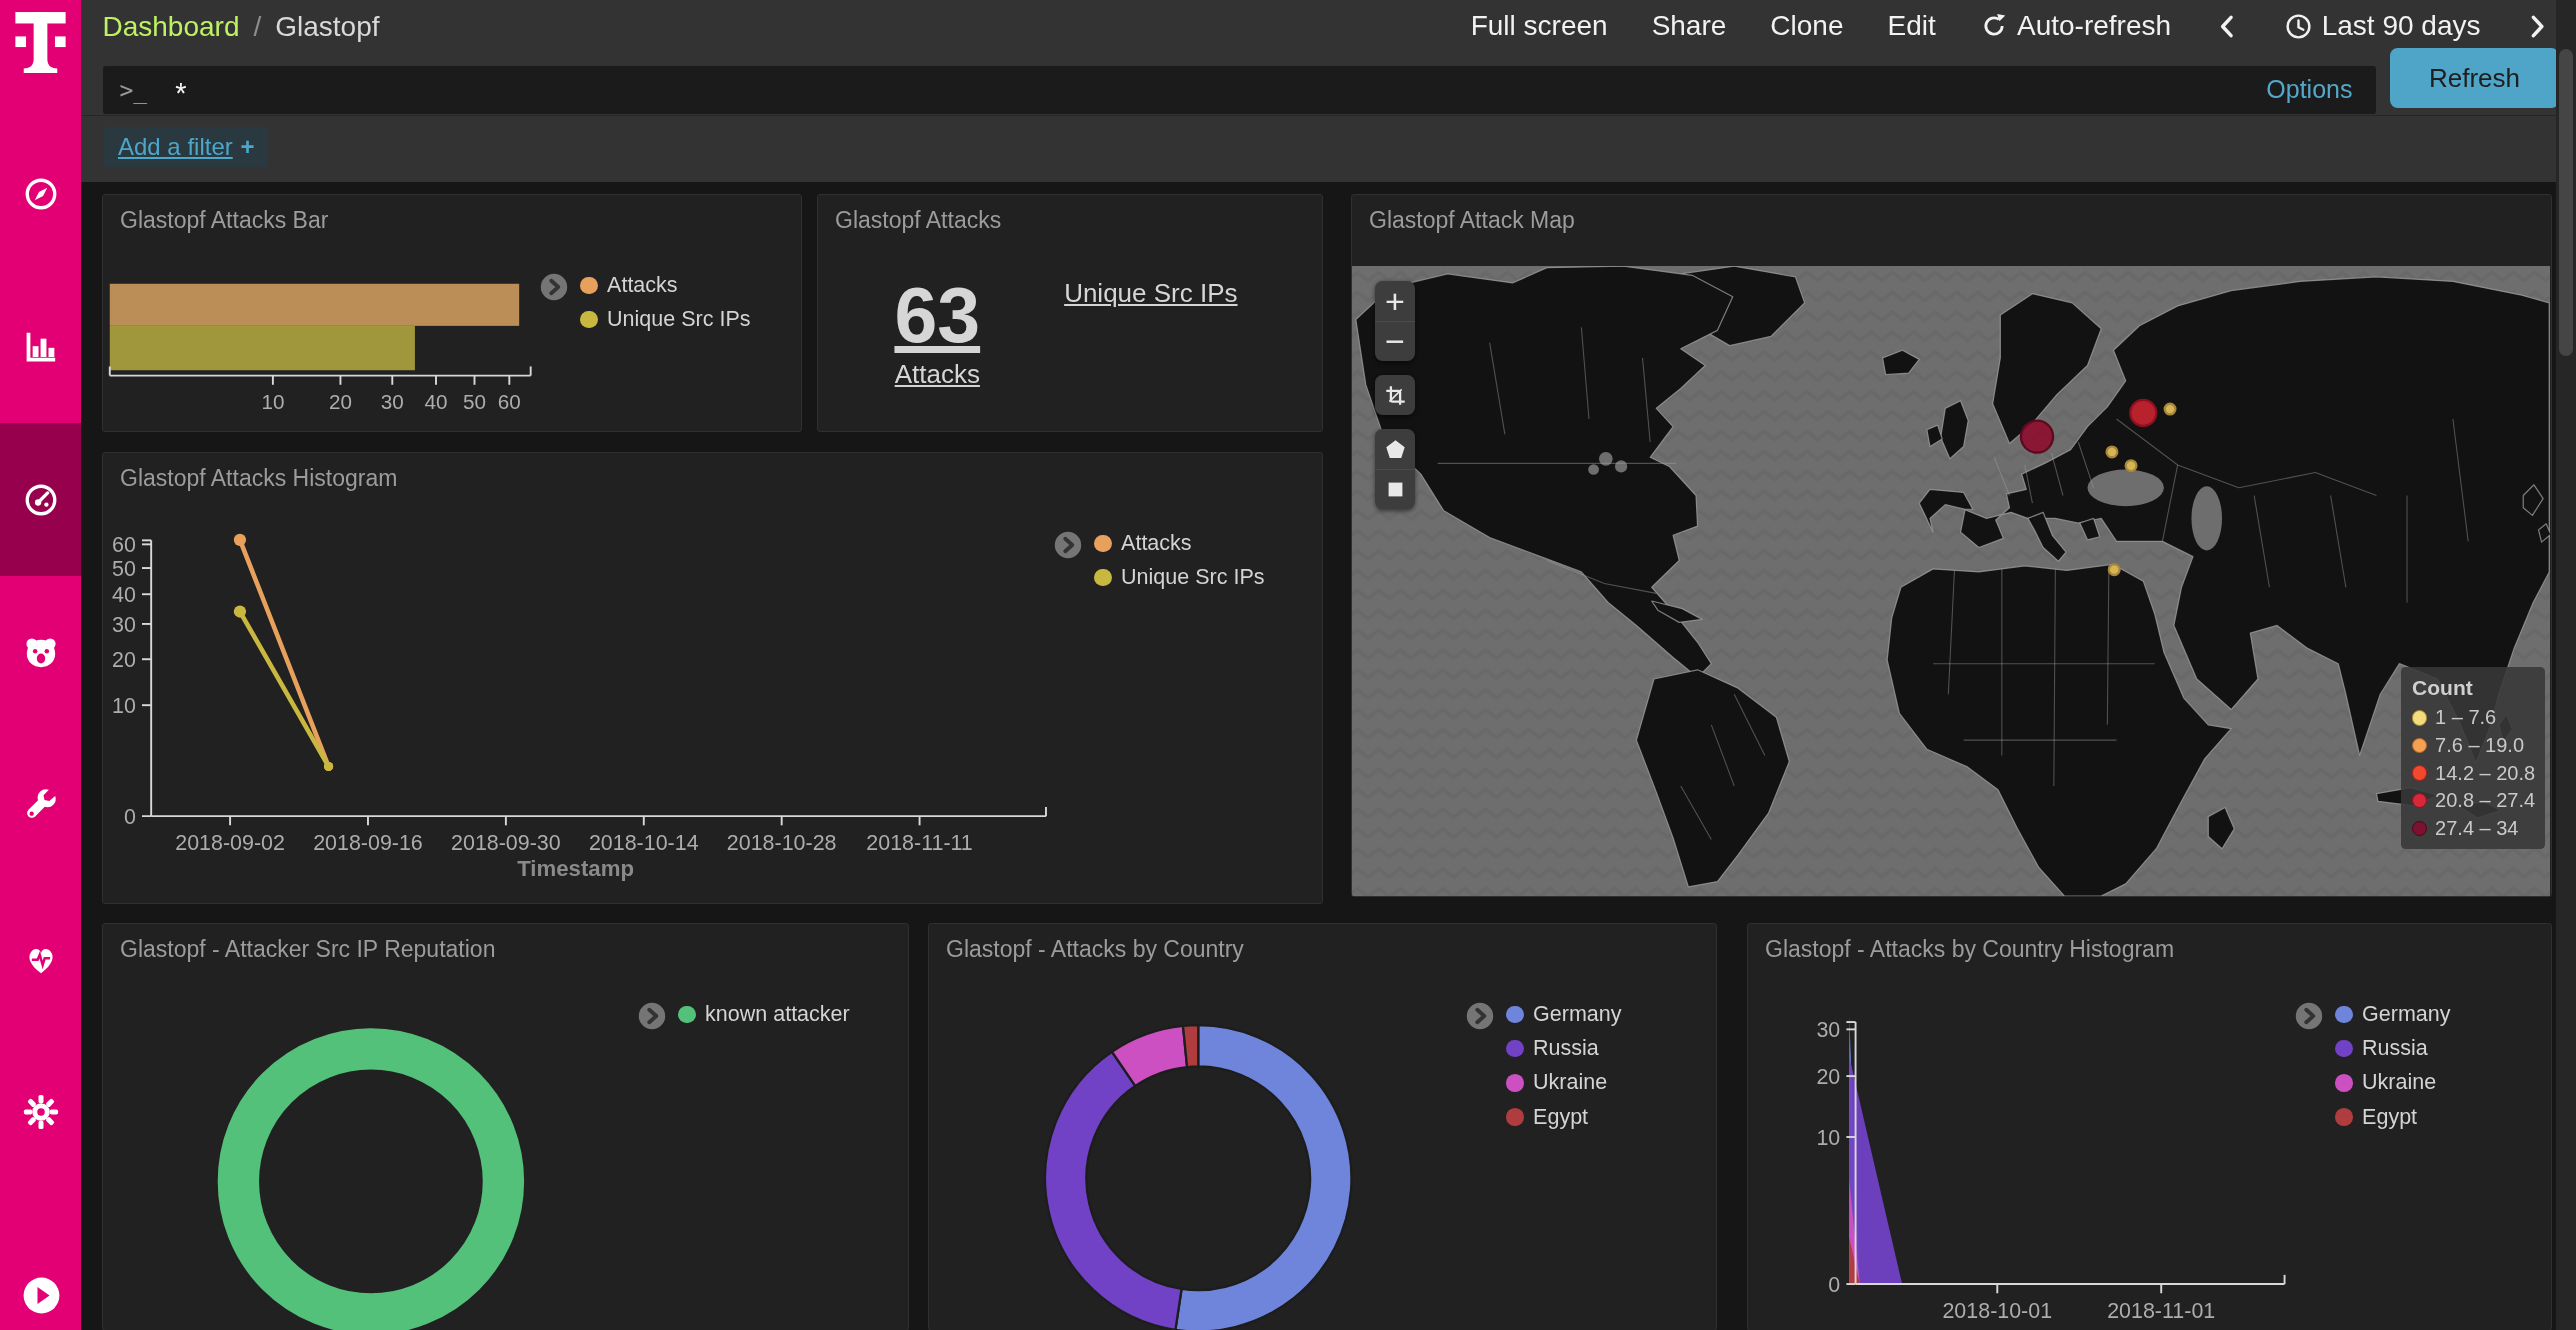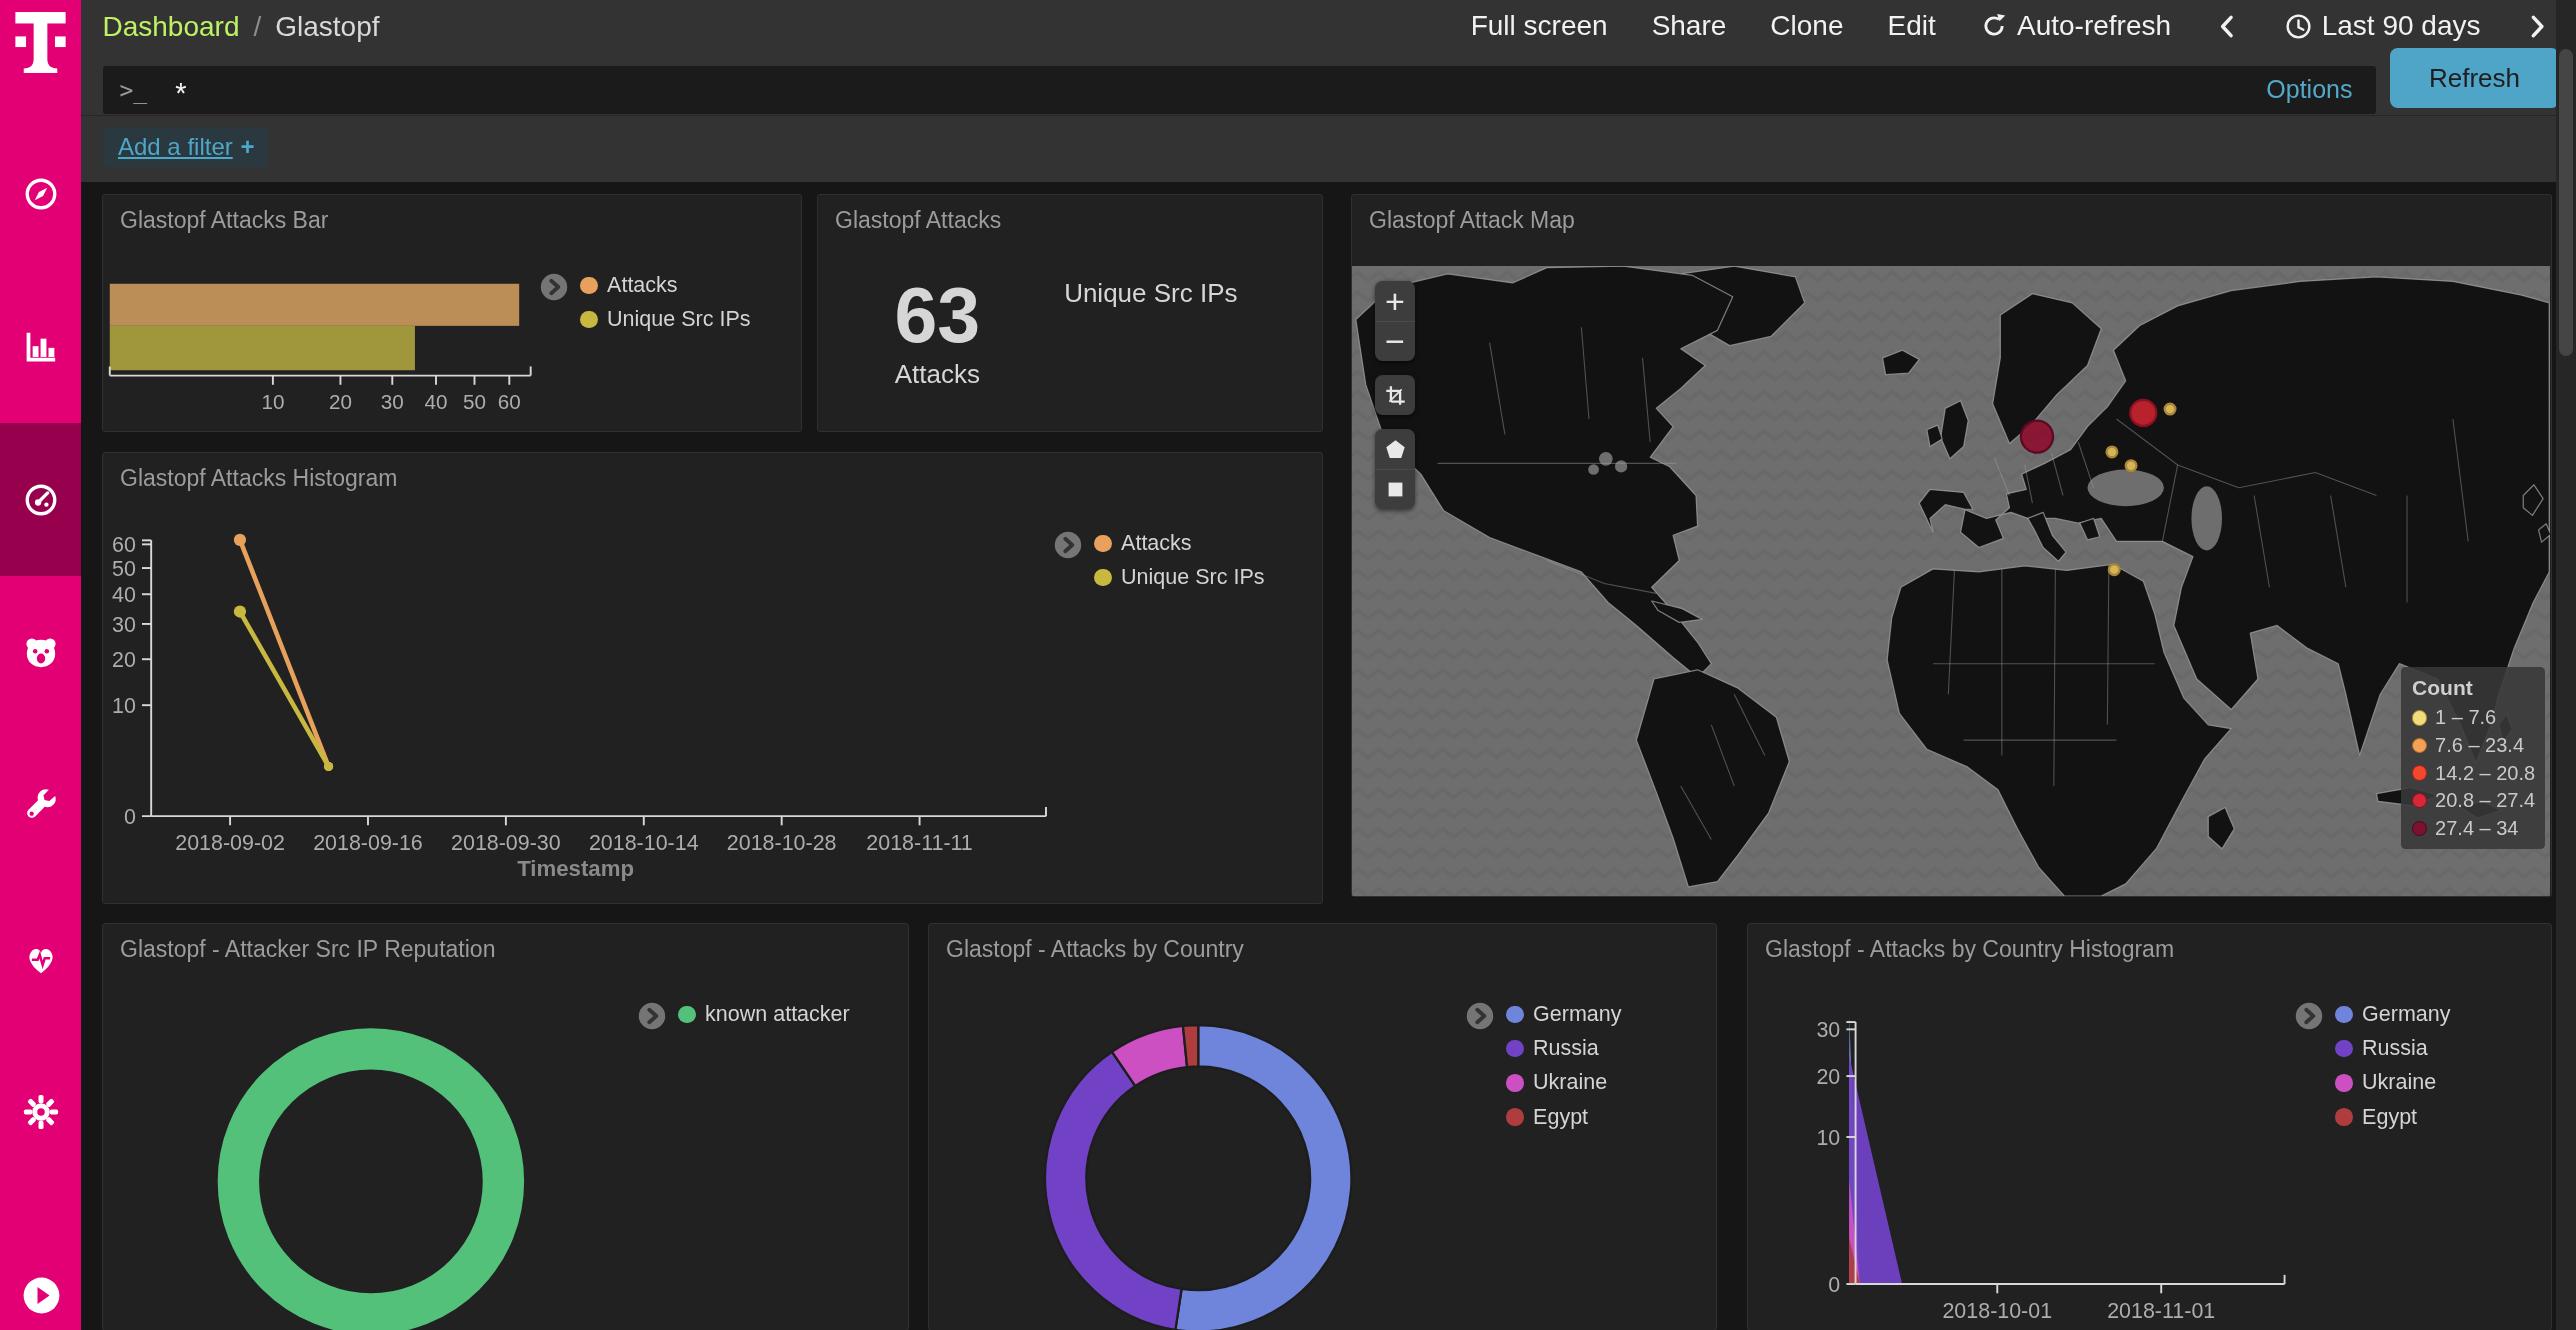--- a/index.html
+++ b/index.html
@@ -40,21 +40,21 @@
   #panel-attacks-bar       { left:102px;  top:194px;  width:700px;  height:238px; }
   #panel-attacks-metric    { left:817px; top:194px;  width:506px;  height:238px; }
   #panel-attack-map        { left:1351px; top:194px;  width:1201px; height:703px; }
   #panel-attacks-histogram { left:102px;  top:452px;  width:1221px; height:452px;padding-left:48px; }
   #panel-ip-reputation     { left:102px;  top:923px; width:807px; height:408px; }
   #panel-by-country        { left:928px; top:923px; width:789px; height:408px; }
   #panel-by-country-histogram { left:1747px; top:923px; width:805px; height:408px; }
   .chart-svg { position:absolute; left:0; top:0; }
 
   
-  #metrics { position:absolute; left:0; right:8px; top:80px; display:flex; justify-content:center; gap:84px; text-align:center; }
+  #metrics { position:absolute; left:0; right:8px; top:80px; display:flex; justify-content:center; gap:84px; text-align:center;text-decoration:underline; }
   .metric-value { font-size:77px; font-weight:bold; color:#d6d6d6; line-height:1.05; }
   .metric-label { font-size:26px; color:#d6d6d6; margin-top:3.1px; }
 
   
   .legend { position:absolute; display:flex; gap:12.3px; align-items:flex-start; }
   .legend-items { display:flex; flex-direction:column; gap:9.2px; }
   .legend-row { display:flex; align-items:center; gap:9.2px; cursor:pointer; }
   .legend-dot { width:17.6px; height:17.6px; border-radius:50%; flex:none; }
   .legend-label { font-size:21.5px; color:#d4d4d4; white-space:nowrap; }
   #legend-bar  { left:437px;  top:78px; }
@@ -375,21 +375,21 @@
         </div>
       <div id="map-legend">
         <div class="ml-title">Count</div>
         <div id="map-legend-items">
             <div class="ml-row">
               <span class="ml-dot" style="background:#F2DC7C;border:1.9px solid #a8873a"></span>
               <span class="ml-label">1 – 7.6</span>
             </div>
             <div class="ml-row">
               <span class="ml-dot" style="background:#F5A154;border:1.9px solid #b06a2a"></span>
-              <span class="ml-label">7.6 – 23.4</span>
+              <span class="ml-label">7.6 – 19.0</span>
             </div>
             <div class="ml-row">
               <span class="ml-dot" style="background:#F2492E;border:1.9px solid #a01f1f"></span>
               <span class="ml-label">14.2 – 20.8</span>
             </div>
             <div class="ml-row">
               <span class="ml-dot" style="background:#D62839;border:1.9px solid #8e1020"></span>
               <span class="ml-label">20.8 – 27.4</span>
             </div>
             <div class="ml-row">

